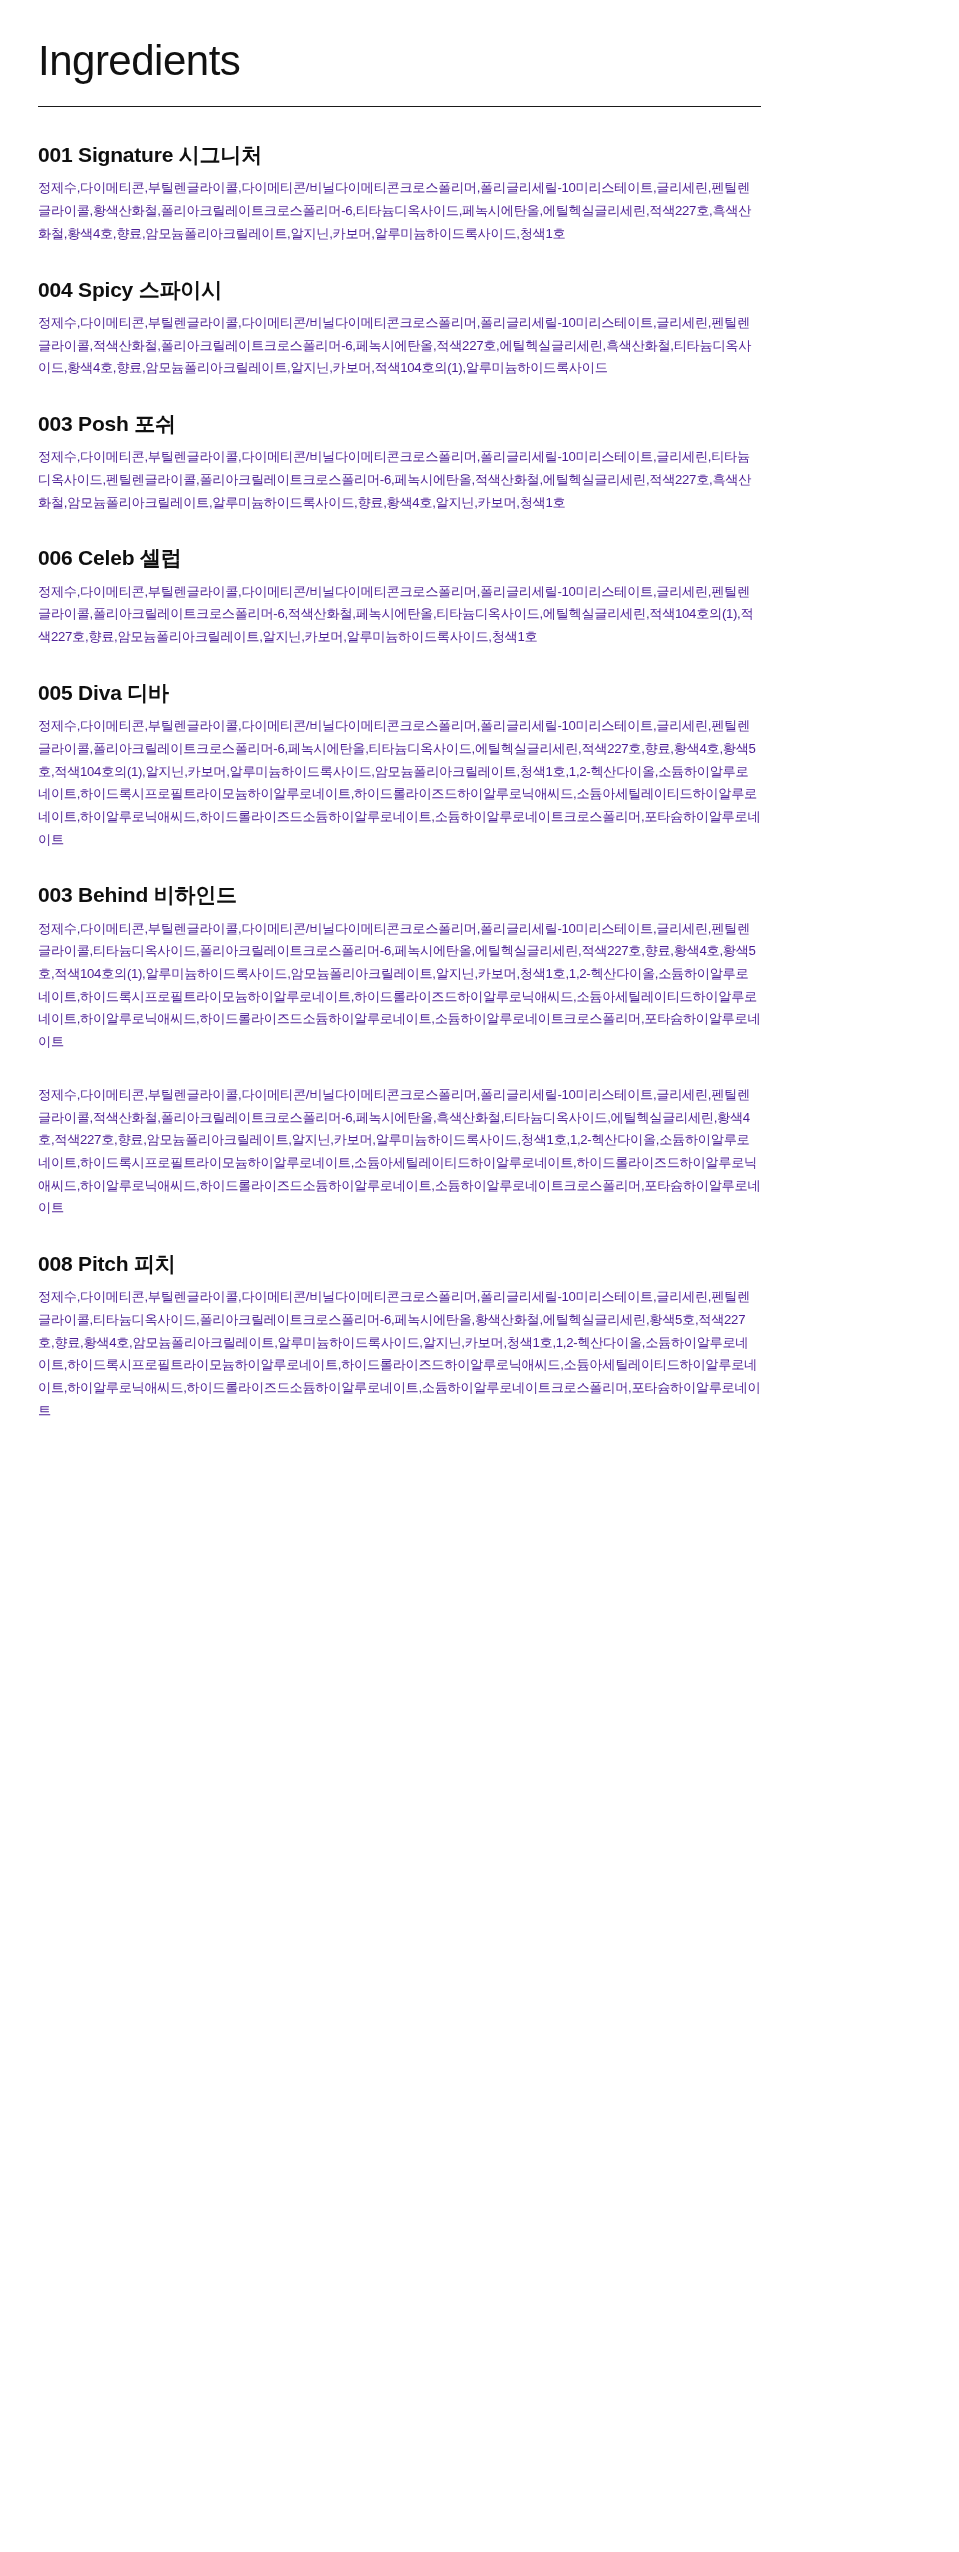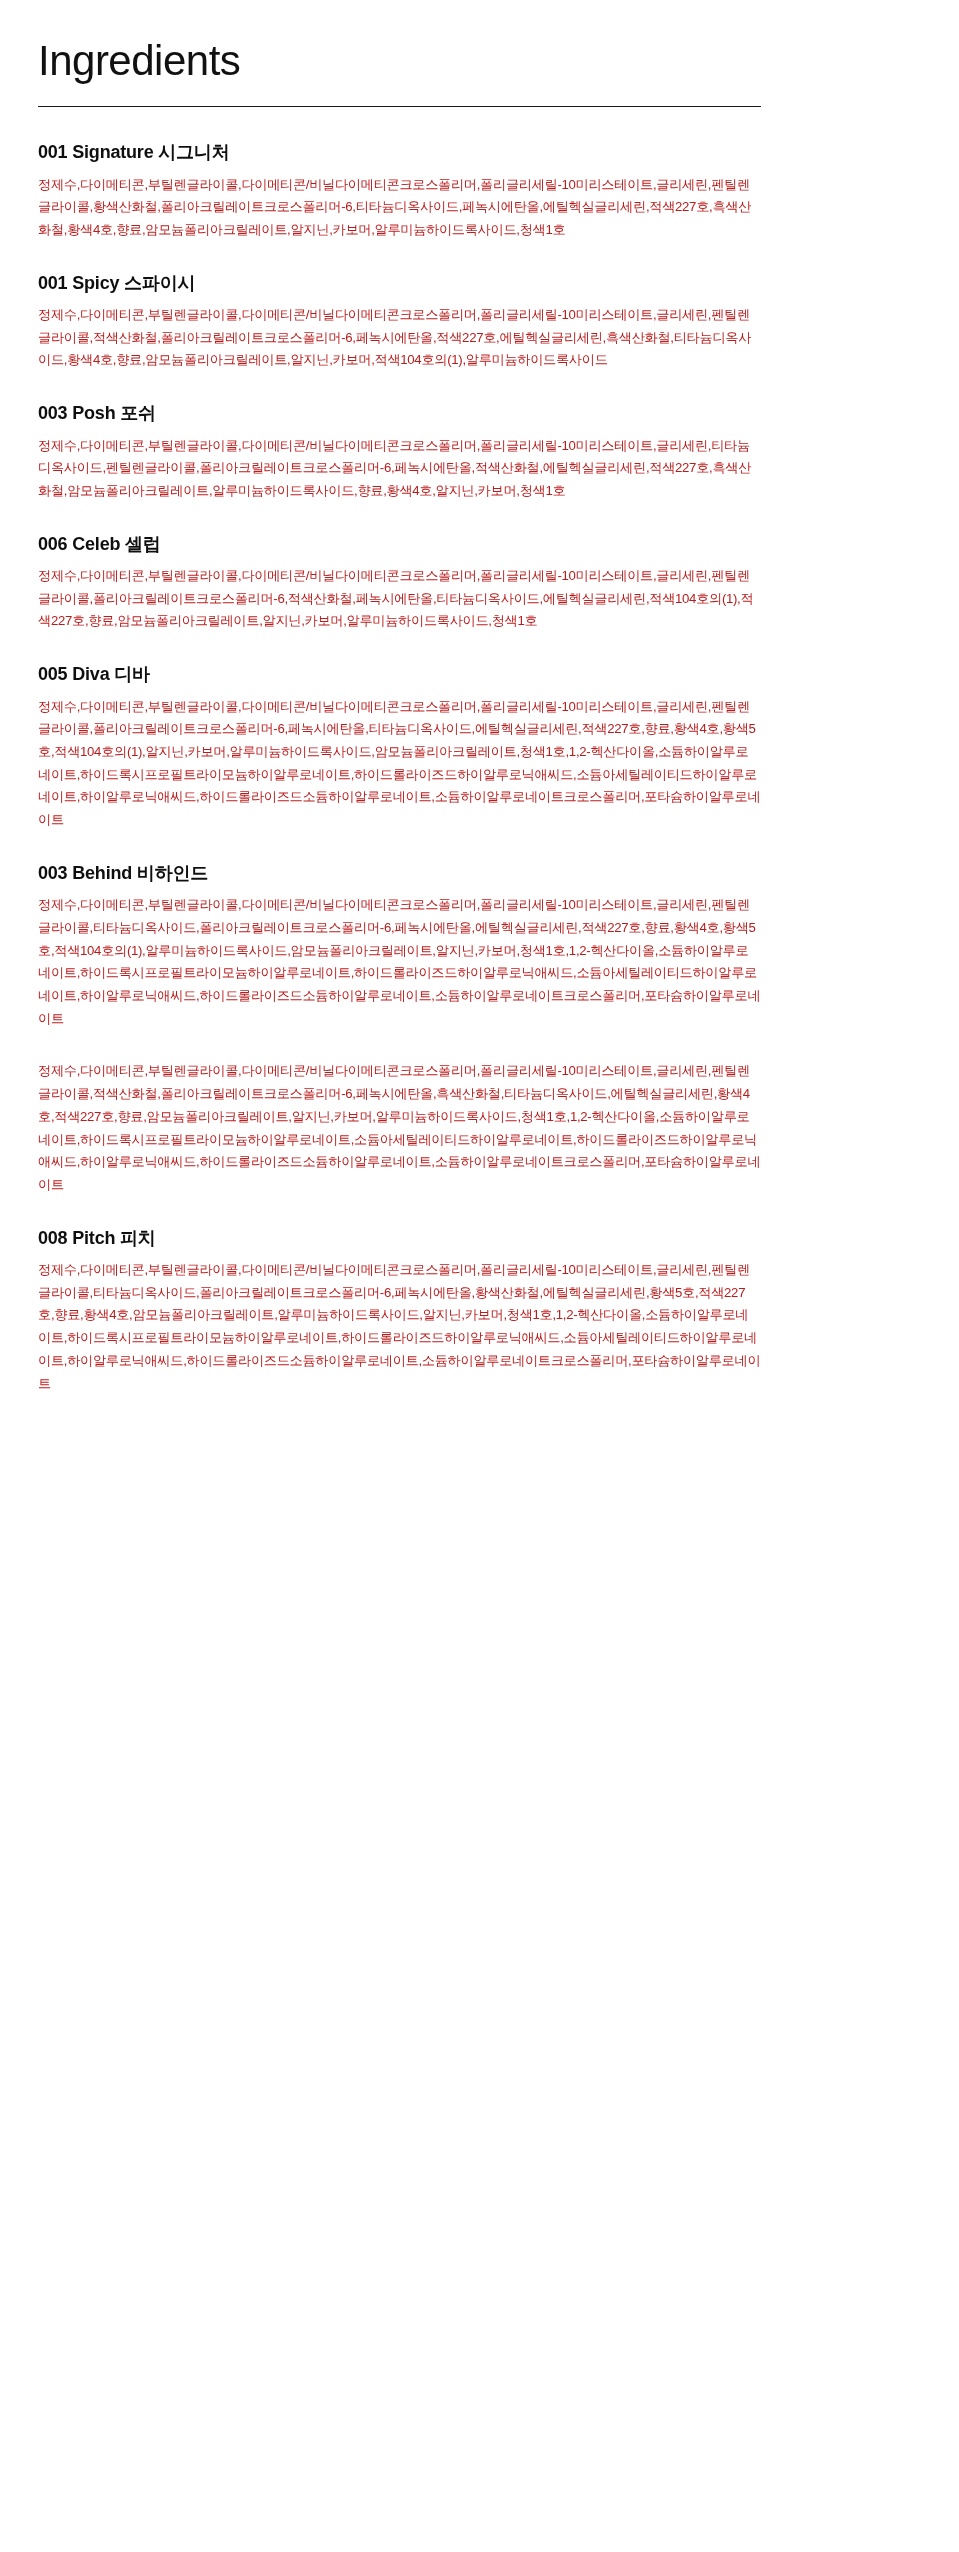--- a/index.html
+++ b/index.html
@@ -28,51 +28,51 @@
   }
   .title-rule {
     border: 0;
     border-top: 1.5px solid #1a1a1a;
     margin: 0 0 34px 0;
   }
   .entry {
     margin-bottom: 30px;
   }
   .entry-heading {
-    font-size: 18px;
+    font-size: 21px;
     font-weight: bold;
     line-height: 1.3;
     margin: 0 0 9px 0;
     color: #0f0f0f;
     letter-spacing: -0.2px;
   }
   .entry-body {
     font-size: 13.2px;
     line-height: 1.72;
-    color: #b91c1c;
+    color: #4c1d95;
     letter-spacing: -0.3px;
     word-break: break-all;
     margin: 0;
   }
 </style>
 </head>
 <body>
 
 <div class="page">
 
   <h1 class="page-title">Ingredients</h1>
   <hr class="title-rule">
 
   <section class="entry">
     <h2 class="entry-heading">001 Signature 시그니처</h2>
     <p class="entry-body">정제수,다이메티콘,부틸렌글라이콜,다이메티콘/비닐다이메티콘크로스폴리머,폴리글리세릴-10미리스테이트,글리세린,펜틸렌글라이콜,황색산화철,폴리아크릴레이트크로스폴리머-6,티타늄디옥사이드,페녹시에탄올,에틸헥실글리세린,적색227호,흑색산화철,황색4호,향료,암모늄폴리아크릴레이트,알지닌,카보머,알루미늄하이드록사이드,청색1호</p>
   </section>
 
   <section class="entry">
-    <h2 class="entry-heading">001 Spicy 스파이시</h2>
+    <h2 class="entry-heading">004 Spicy 스파이시</h2>
     <p class="entry-body">정제수,다이메티콘,부틸렌글라이콜,다이메티콘/비닐다이메티콘크로스폴리머,폴리글리세릴-10미리스테이트,글리세린,펜틸렌글라이콜,적색산화철,폴리아크릴레이트크로스폴리머-6,페녹시에탄올,적색227호,에틸헥실글리세린,흑색산화철,티타늄디옥사이드,황색4호,향료,암모늄폴리아크릴레이트,알지닌,카보머,적색104호의(1),알루미늄하이드록사이드</p>
   </section>
 
   <section class="entry">
     <h2 class="entry-heading">003 Posh 포쉬</h2>
     <p class="entry-body">정제수,다이메티콘,부틸렌글라이콜,다이메티콘/비닐다이메티콘크로스폴리머,폴리글리세릴-10미리스테이트,글리세린,티타늄디옥사이드,펜틸렌글라이콜,폴리아크릴레이트크로스폴리머-6,페녹시에탄올,적색산화철,에틸헥실글리세린,적색227호,흑색산화철,암모늄폴리아크릴레이트,알루미늄하이드록사이드,향료,황색4호,알지닌,카보머,청색1호</p>
   </section>
 
   <section class="entry">
     <h2 class="entry-heading">006 Celeb 셀럽</h2>

